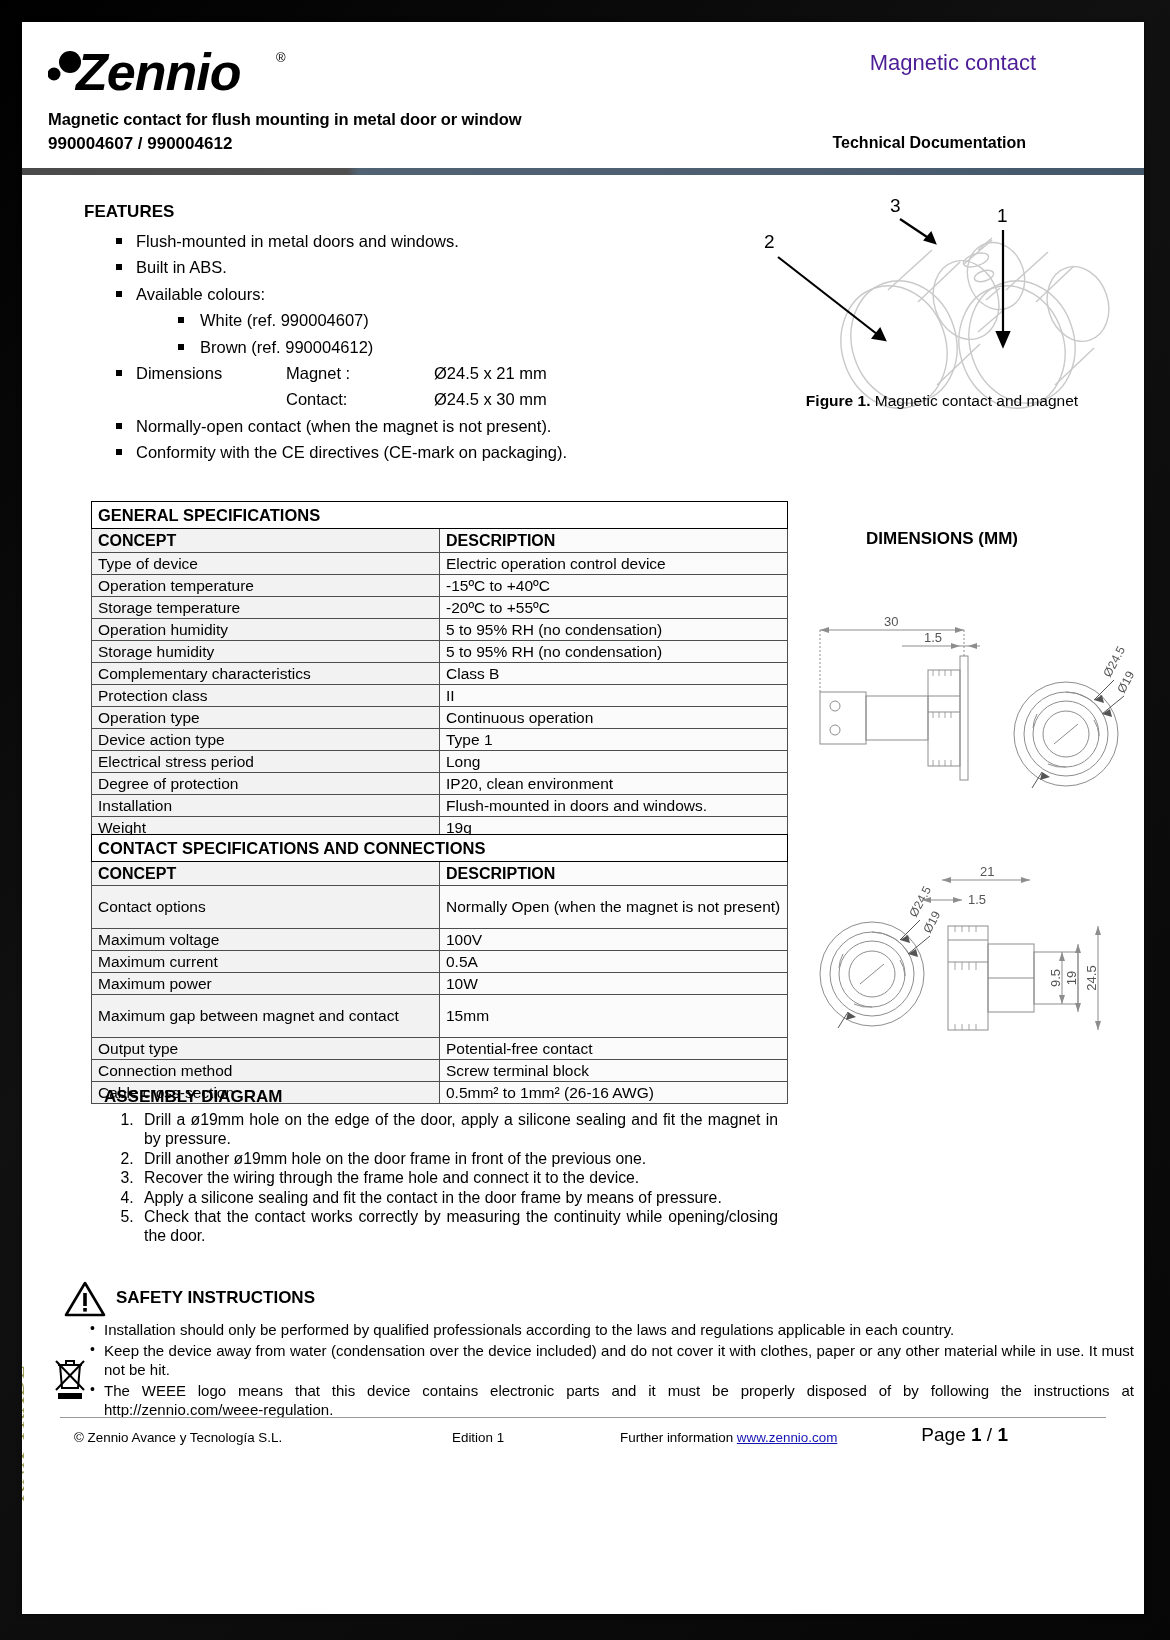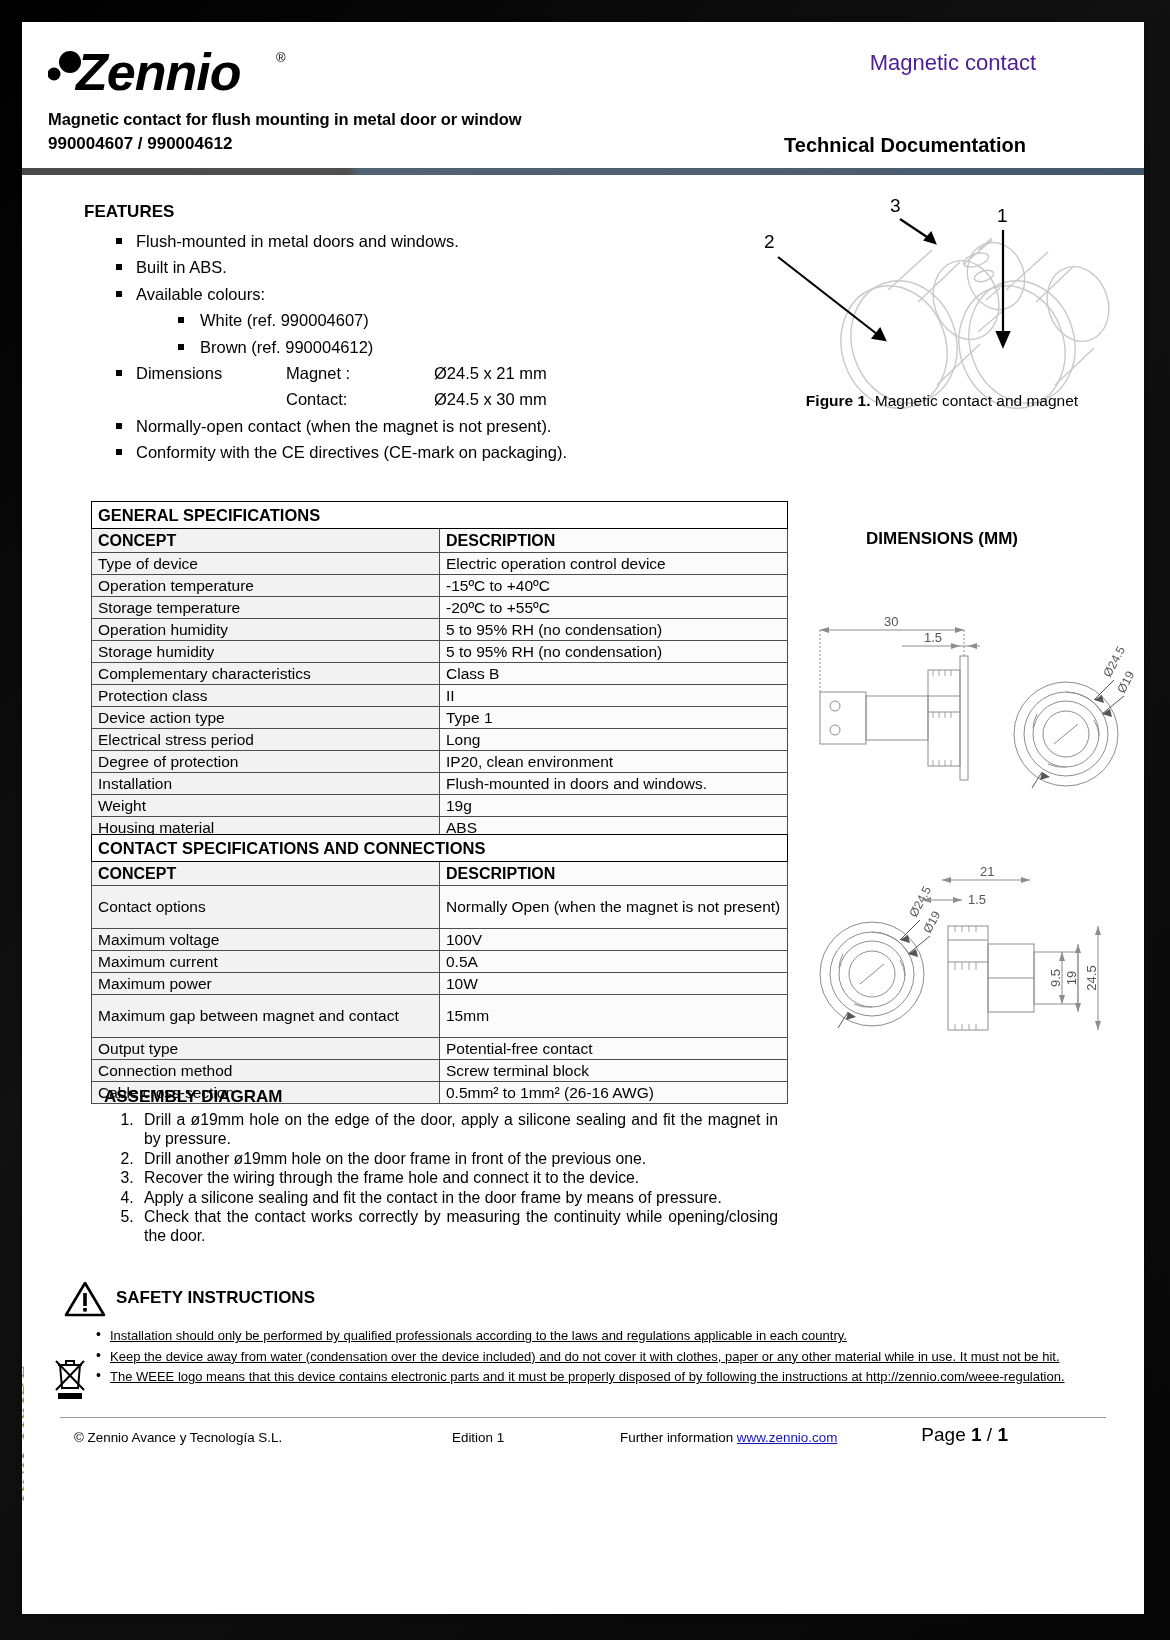--- a/index.html
+++ b/index.html
@@ -64,21 +64,21 @@
     top: 28px;
     font-size: 22px;
     color: #4c1d95;
     font-weight: 400;
     white-space: nowrap;
   }
   .doc-kind {
     position: absolute;
     right: 118px;
     top: 112px;
-    font-size: 20px;
+    font-size: 16px;
     font-weight: bold;
     color: #000;
     white-space: nowrap;
   }
   .header-rule {
     position: absolute;
     left: 0; right: 0;
     top: 146px;
     height: 7px;
     background: linear-gradient(to right,#4a4a4a 0%, #4f4f4f 29%, #516273 30%, #4c5e70 70%, #44566a 100%);
@@ -236,26 +236,25 @@
     position: absolute;
     left: 94px; top: 1126px;
     font-size: 17px;
     font-weight: bold;
   }
   .warn-icon { position: absolute; left: 42px; top: 1118px; }
   ul.safety {
     position: absolute;
     left: 66px; top: 1158px;
     width: 1046px;
-    margin: 6px; padding: 0;
+    margin: 0; padding: 0;
     list-style: none;
-    font-size: 13px;
+    font-size: 15px;
     line-height: 19.5px;
     text-align: justify;
-    text-decoration: underline;
   }
   ul.safety > li {
     position: relative;
     padding-left: 16px;
     margin-bottom: 1px;
   }
   ul.safety > li::before {
     content: "\2022";
     position: absolute;
     left: 2px; top: -1px;
@@ -437,20 +436,24 @@
             </tr>
             <tr>
               <td class="k">Complementary characteristics</td>
               <td class="v">Class B</td>
             </tr>
             <tr>
               <td class="k">Protection class</td>
               <td class="v">II</td>
             </tr>
             <tr>
+              <td class="k">Operation type</td>
+              <td class="v">Continuous operation</td>
+            </tr>
+            <tr>
               <td class="k">Device action type</td>
               <td class="v">Type 1</td>
             </tr>
             <tr>
               <td class="k">Electrical stress period</td>
               <td class="v">Long</td>
             </tr>
             <tr>
               <td class="k">Degree of protection</td>
               <td class="v">IP20, clean environment</td>

